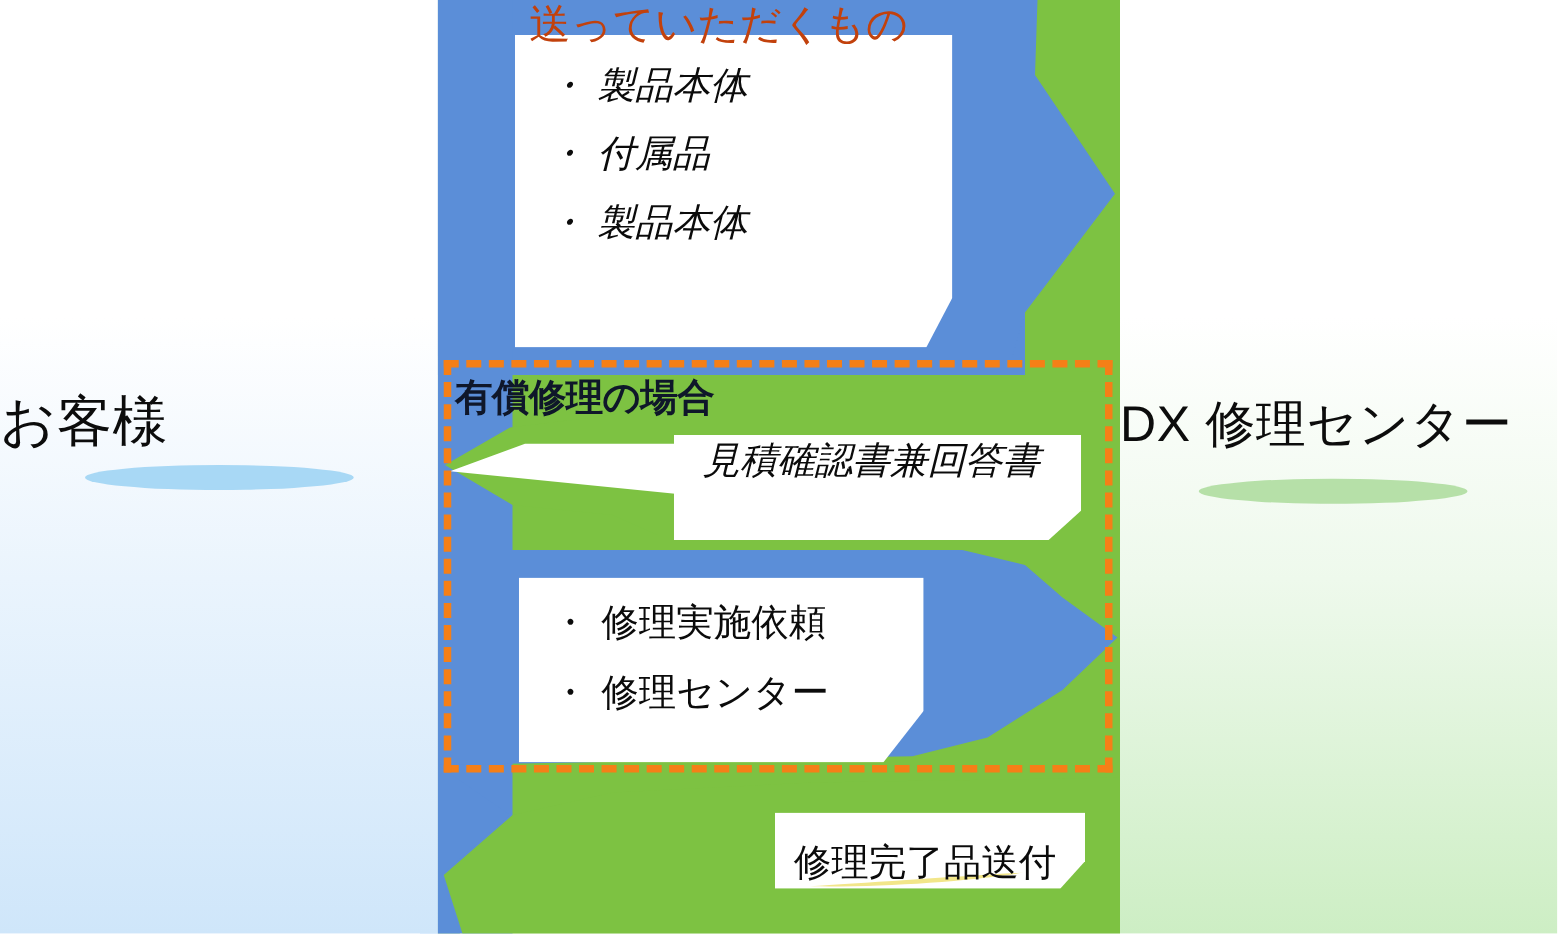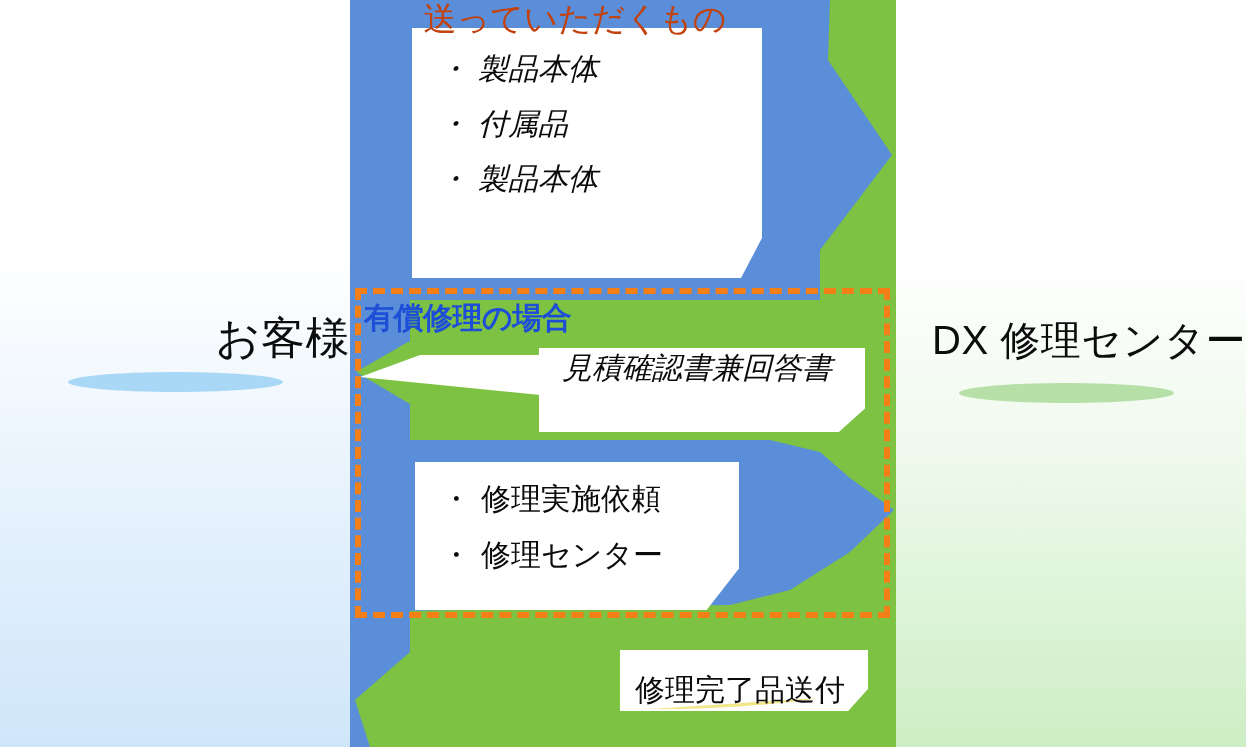--- a/index.html
+++ b/index.html
@@ -40,21 +40,21 @@
   #panel-service {
     left: 896px;
     width: 350px;
     background: linear-gradient(to bottom, #ffffff 0%, #ffffff 34%, #eef9ec 62%, #cdeec4 100%);
   }
 
   .panel-label {
     position: absolute;
     left: 0;
     right: 0;
-    text-align: right;
+    text-align: left;
     color: #0c0c0c;
     font-size: 41px;
     line-height: 1;
     letter-spacing: 0.5px;
     white-space: nowrap;
   }
   #panel-customer .panel-label { top: 316px; font-size: 44px; }
   #panel-service .panel-label { top: 320px; font-size: 40px; }
 
   .panel-ellipse {
@@ -197,21 +197,21 @@
     border: 6px dashed #f57f17;
     box-sizing: border-box;
     pointer-events: none;
   }
   #paid-label {
     position: absolute;
     left: 364px;
     top: 298px;
     font-size: 30px;
     font-weight: bold;
-    color: #1d4ed8;
+    color: #0f172a;
     white-space: nowrap;
     letter-spacing: -0.5px;
   }
 </style>
 </head>
 <body>
 
 <div id="stage">
 
   <svg id="flow-canvas" viewBox="0 0 546 747" preserveAspectRatio="none">

